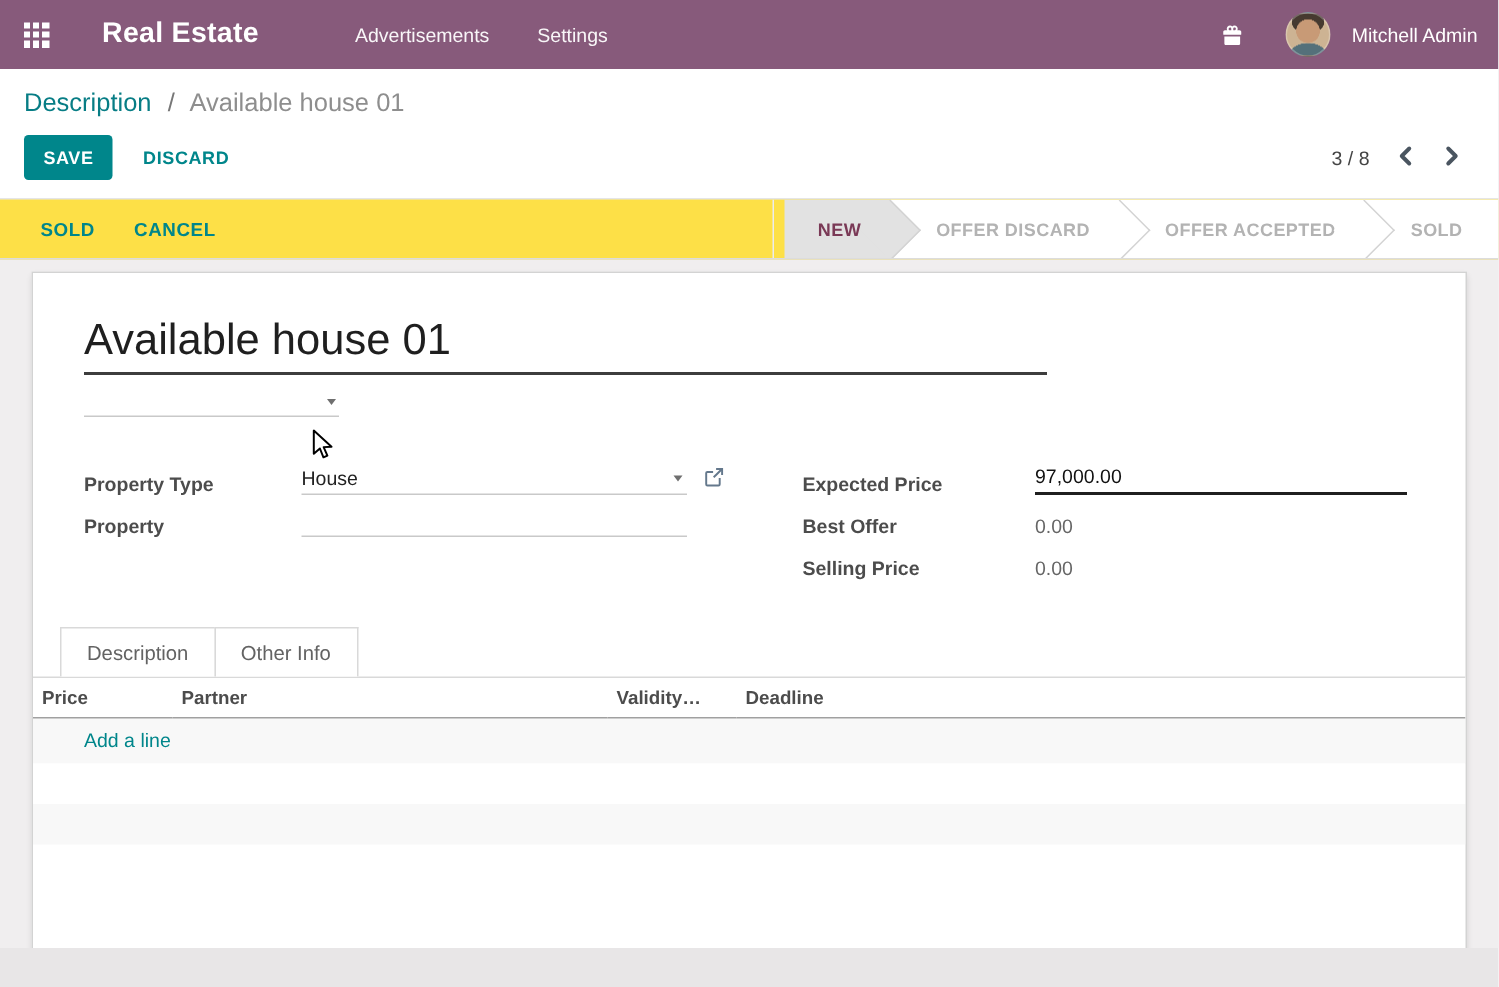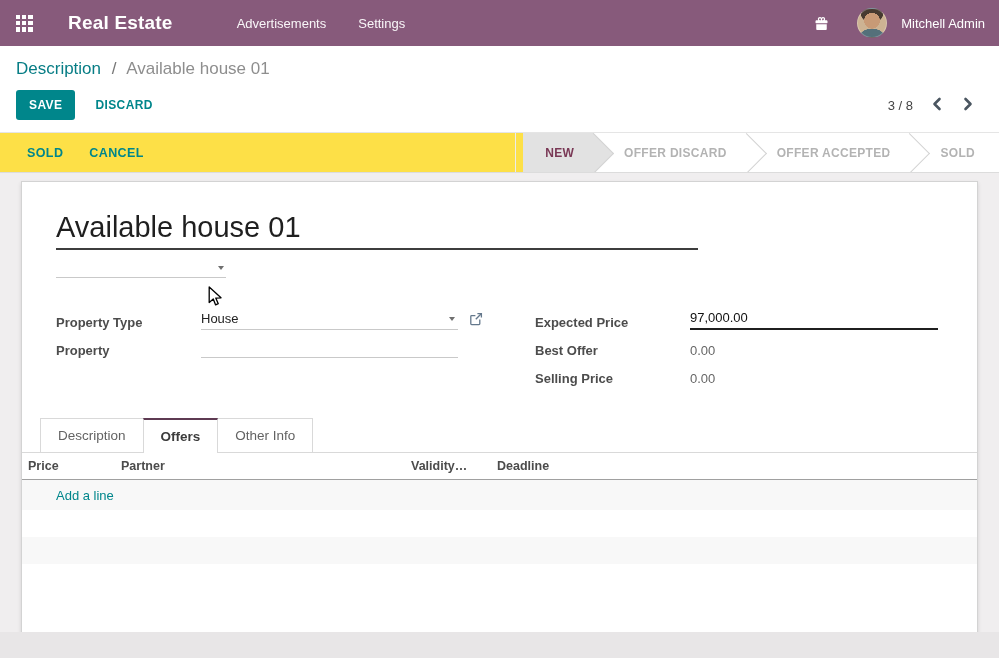--- a/index.html
+++ b/index.html
@@ -228,21 +228,20 @@
           <div class="frow">
             <div class="flabel">Selling Price</div>
             <div class="fvalue-ro">0.00</div>
           </div>
         </div>
       </div>
 
       <div class="notebook">
         <div class="nav-tabs">
           <div class="tab">Description</div>
-          <div class="tab active">Offers</div>
           <div class="tab">Other Info</div>
         </div>
 
         <table class="offers">
           <colgroup>
             <col style="width:93px">
               <col style="width:290px">
               <col style="width:86px">
               <col>
           </colgroup>

